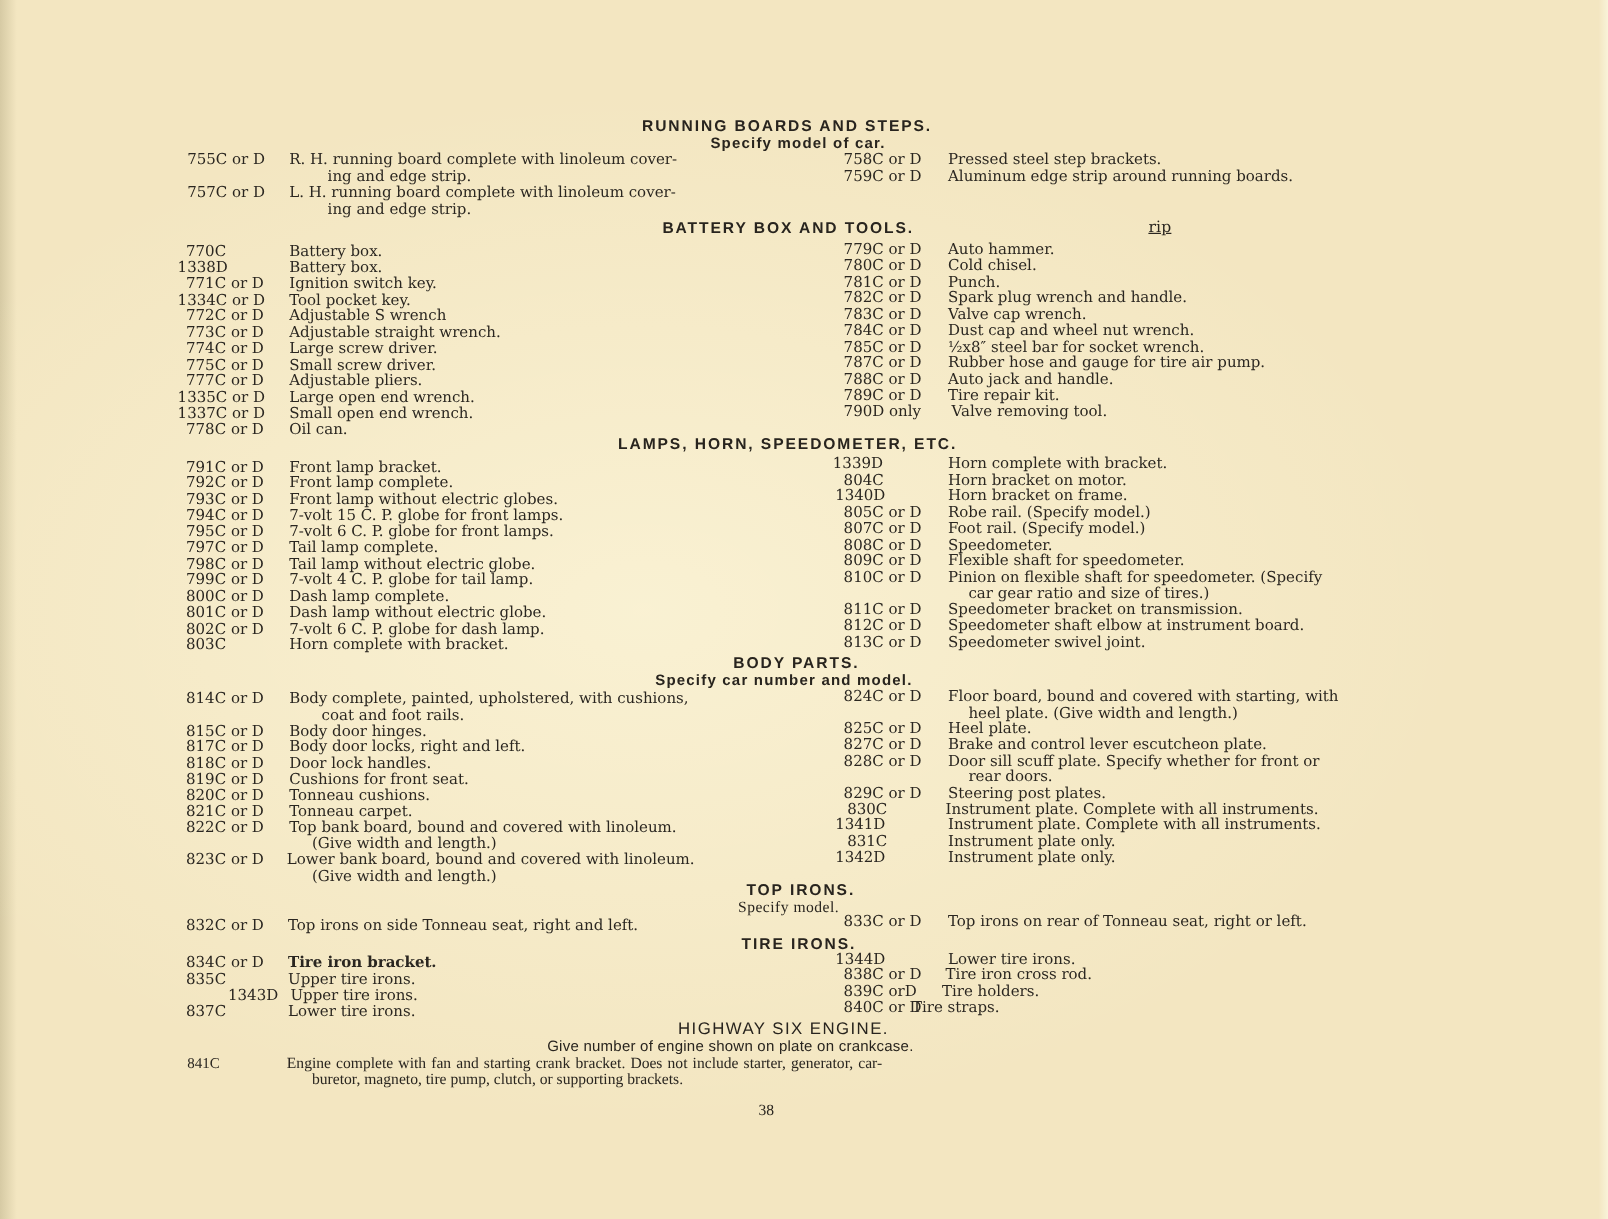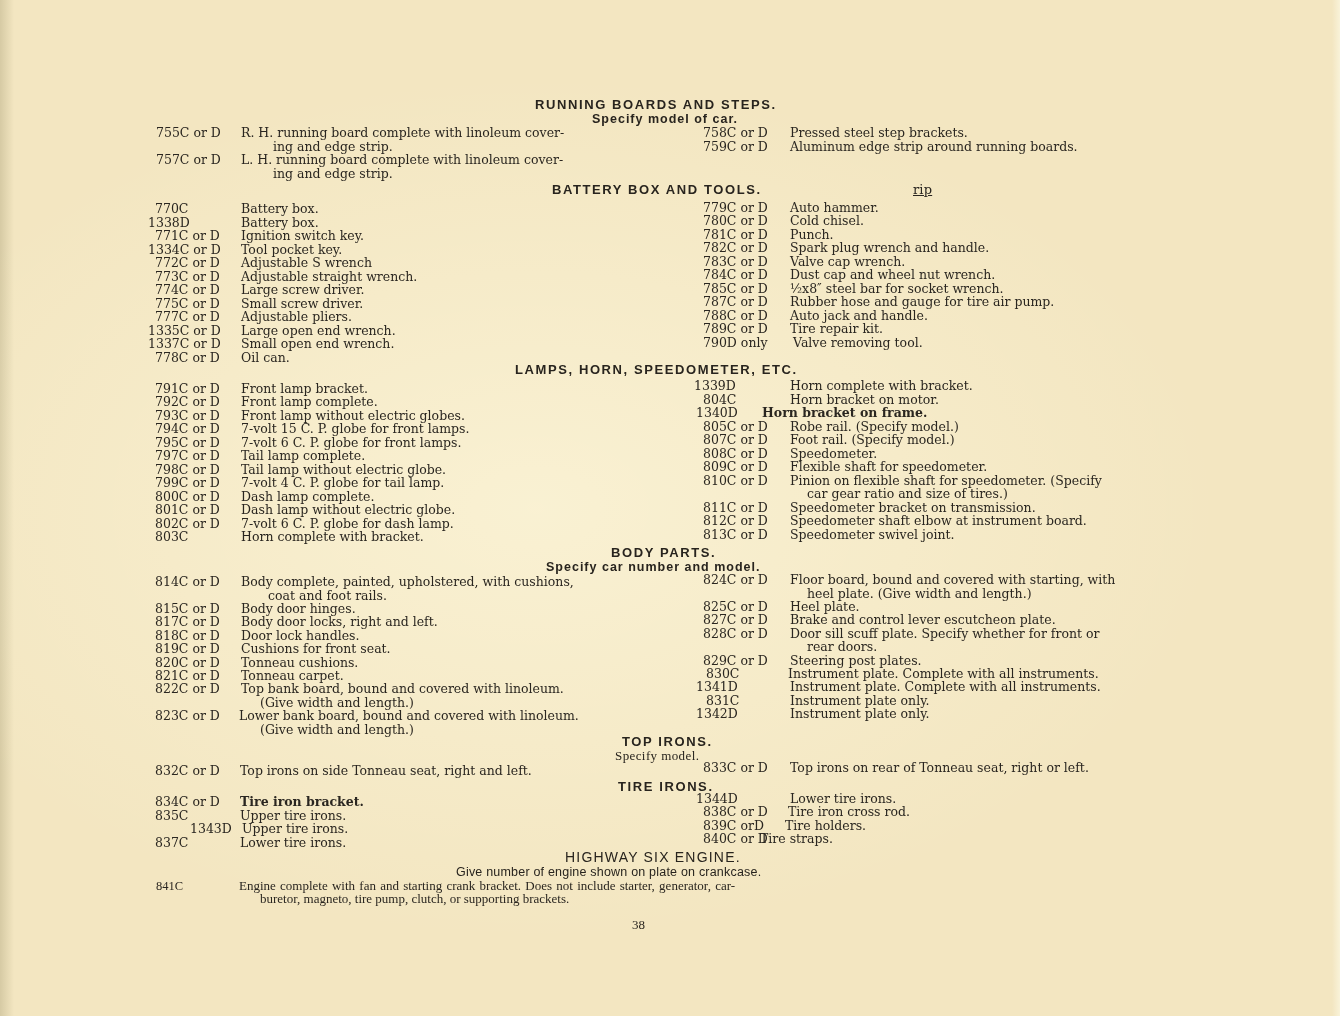--- a/index.html
+++ b/index.html
@@ -56,21 +56,21 @@
   <div class="item" style="left:0; top:126px;">
     <span class="c" style="left:703px;">758C or D</span>
     <span class="d" style="left:790px;">Pressed steel step brackets.</span>
   </div>
   <div class="item" style="left:0; top:140px;">
     <span class="c" style="left:703px;">759C or D</span>
     <span class="d" style="left:790px;">Aluminum edge strip around running boards.</span>
   </div>
 
   <div class="hd" style="left:552px; top:183px;">BATTERY BOX AND TOOLS.</div>
-  <div class="ln" style="left:913px; top:183px;text-decoration:underline;">rip</div>
+  <div class="ln" style="left:957px; top:183px;text-decoration:underline;">rip</div>
 
   <div id="bb-left">
     <div class="item" style="top:202px;">
         <span class="c" style="left:155px;">770C</span>
         <span class="d" style="left:241px;">Battery box.</span>
       </div>
     <div class="item" style="top:216px;">
         <span class="c" style="left:148px;">1338D</span>
         <span class="d" style="left:241px;">Battery box.</span>
       </div>
@@ -220,21 +220,21 @@
     <div class="item" style="top:379px;">
         <span class="c" style="left:694px;">1339D</span>
         <span class="d" style="left:790px;">Horn complete with bracket.</span>
       </div>
     <div class="item" style="top:393px;">
         <span class="c" style="left:703px;">804C</span>
         <span class="d" style="left:790px;">Horn bracket on motor.</span>
       </div>
     <div class="item" style="top:406px;">
         <span class="c" style="left:696px;">1340D</span>
-        <span class="d" style="left:762px;font-weight:bold;">Horn bracket on frame.</span>
+        <span class="d" style="left:790px;">Horn bracket on frame.</span>
       </div>
     <div class="item" style="top:420px;">
         <span class="c" style="left:703px;">805C or D</span>
         <span class="d" style="left:790px;">Robe rail.  (Specify model.)</span>
       </div>
     <div class="item" style="top:433px;">
         <span class="c" style="left:703px;">807C or D</span>
         <span class="d" style="left:790px;">Foot rail.  (Specify model.)</span>
       </div>
     <div class="item" style="top:447px;">

